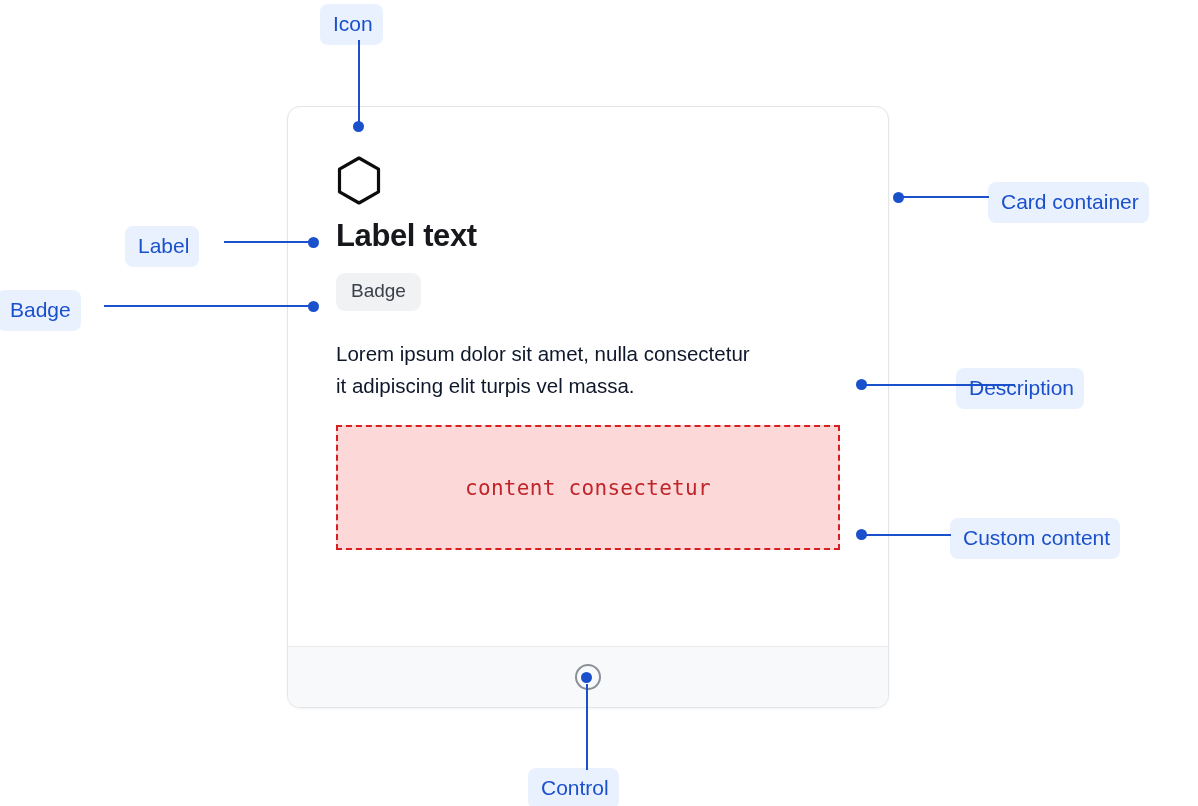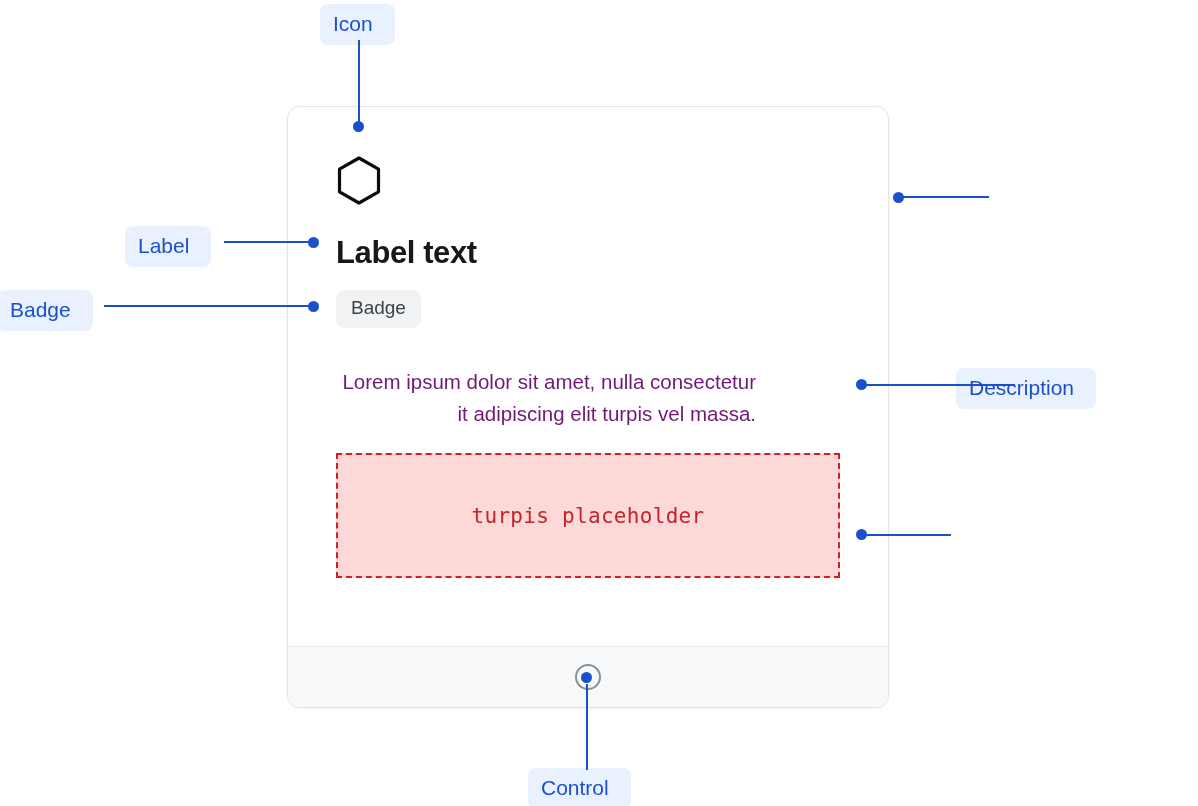--- a/index.html
+++ b/index.html
@@ -43,46 +43,45 @@
     padding: 48px 48px 0 48px;
   }
 
   .card-icon {
     width: 46px;
     height: 50px;
     display: block;
   }
 
   .card-title {
-    margin: 31px 0 0 0;
+    margin: 14px 0 0 0;
     font-size: 31px;
     line-height: 1.1;
     font-weight: bold;
     letter-spacing: -0.4px;
     color: #16181c;
   }
 
   .card-badge {
     display: inline-block;
     margin-top: 20px;
     padding: 7px 15px 9px 15px;
     font-size: 19px;
     line-height: 1.15;
     color: #3c4149;
     background: #f1f2f4;
     border-radius: 9px;
   }
 
   .card-desc {
-    margin: 38px 0 0 0;
+    margin: 27px 0 0 0;
     font-size: 20.5px;
     line-height: 1.55;
-    color: #701a75;
+    color: #0f172a;
     max-width: 420px;
-    text-align: right;
   }
 
   .card-placeholder {
     margin-top: 24px;
     height: 125px;
     box-sizing: border-box;
     background: #fcd8d8;
     border: 2px dashed #d81f1f;
     display: flex;
     align-items: center;
@@ -114,21 +113,21 @@
     box-sizing: border-box;
   }
 
   
   .anno-pill {
     position: absolute;
     background: #eaf1fe;
     color: #1a50cc;
     font-size: 21px;
     line-height: 1;
-    padding: 9px 22px 11px 13px;
+    padding: 9px 10px 11px 13px;
     border-radius: 8px;
     white-space: nowrap;
   }
 
   .anno-line {
     position: absolute;
     background: #1a50cc;
   }
   .anno-line.h { height: 2px; }
   .anno-line.v { width: 2px; }
@@ -183,40 +182,42 @@
         <polygon points="23,3 42.5,14.2 42.5,36.8 23,48 3.5,36.8 3.5,14.2" fill="none" stroke="#0b0c0e" stroke-width="3.2" stroke-linejoin="round"></polygon>
       </svg>
 
       <h1 class="card-title">Label text</h1>
 
       <div><span class="card-badge">Badge</span></div>
 
       <p class="card-desc">Lorem ipsum dolor sit amet, nulla consectetur it adipiscing elit turpis vel massa.</p>
 
       <div class="card-placeholder">
-        <span>turpis placeholder</span>
+        <span>content consectetur</span>
       </div>
     </div>
 
     <div class="card-footer">
       <div class="control-knob"></div>
     </div>
   </div>
 
   <div class="anno-pill" id="pill-icon">Icon</div>
   <div class="anno-line v" id="line-icon"></div>
   <div class="anno-dot" id="dot-icon"></div>
 
+  <div class="anno-pill" id="pill-card">Card container</div>
   <div class="anno-line h" id="line-card"></div>
   <div class="anno-dot" id="dot-card"></div>
 
   <div class="anno-pill" id="pill-desc">Description</div>
   <div class="anno-line h" id="line-desc"></div>
   <div class="anno-dot" id="dot-desc"></div>
 
+  <div class="anno-pill" id="pill-custom">Custom content</div>
   <div class="anno-line h" id="line-custom"></div>
   <div class="anno-dot" id="dot-custom"></div>
 
   <div class="anno-pill" id="pill-label">Label</div>
   <div class="anno-line h" id="line-label"></div>
   <div class="anno-dot" id="dot-label"></div>
 
   <div class="anno-pill" id="pill-badge">Badge</div>
   <div class="anno-line h" id="line-badge"></div>
   <div class="anno-dot" id="dot-badge"></div>

